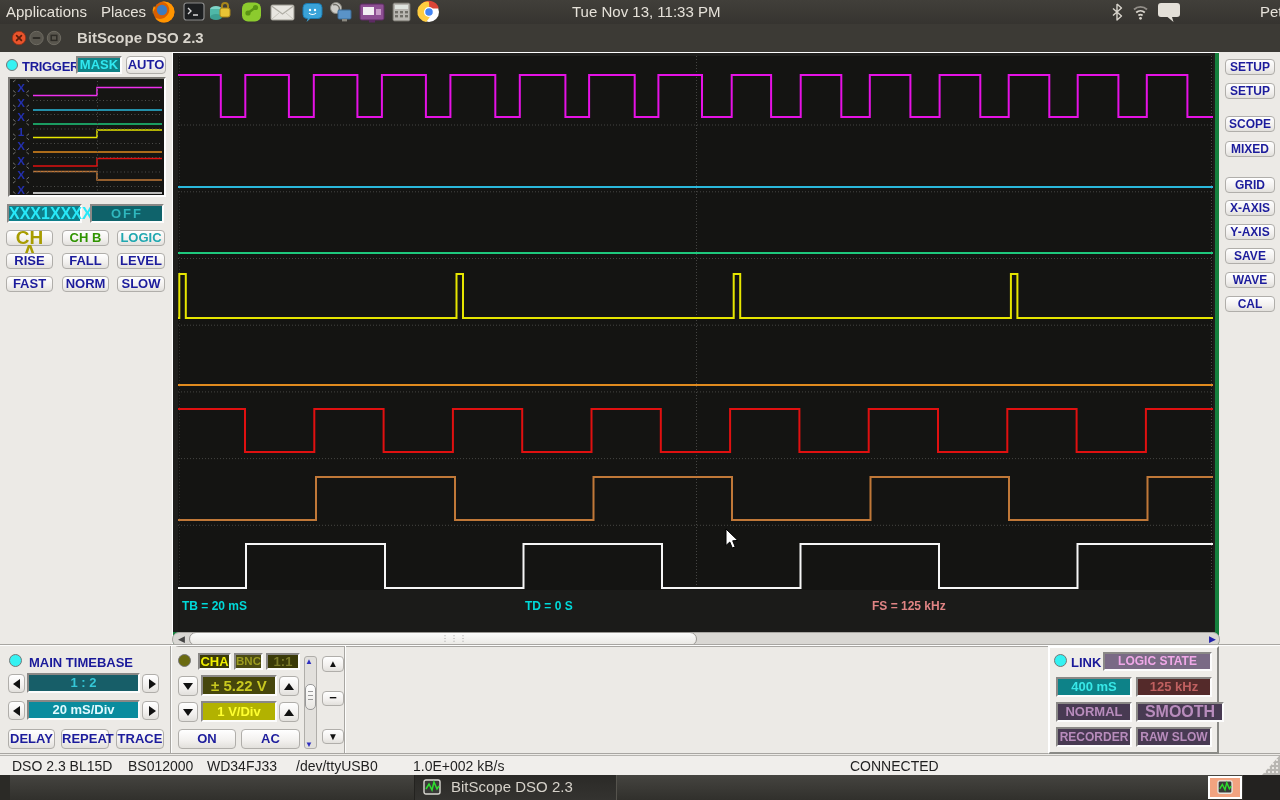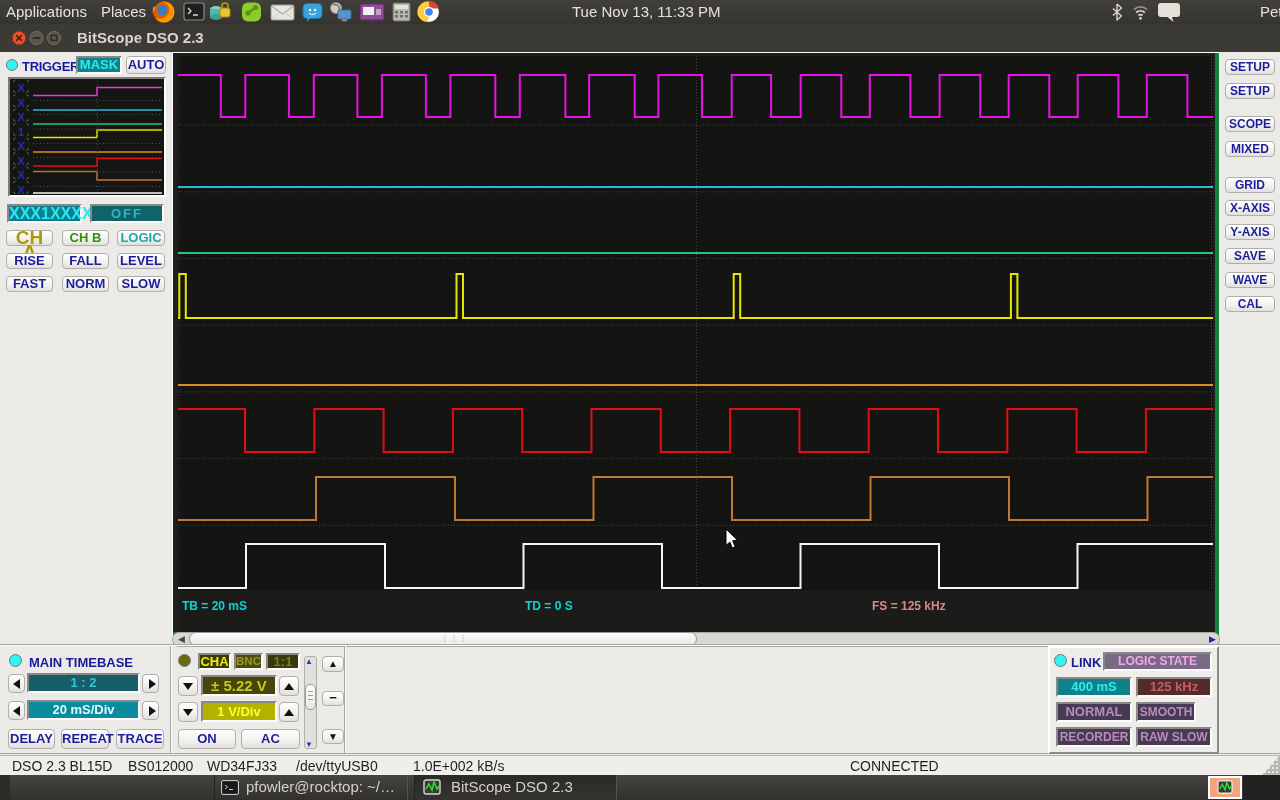--- a/index.html
+++ b/index.html
@@ -269,44 +269,36 @@
  <div class="btn" style="left:322px;top:691px;width:22px;height:15px;font-size:13px;line-height:12px;color:#111">−</div>
  <div class="btn" style="left:322px;top:729px;width:22px;height:15px;font-size:10px;line-height:13px;color:#111">▼</div>
 
  <div class="abs" style="left:1048px;top:646px;width:171px;height:108px;background:#EFEDE9;border-top:2px solid #fff;border-left:2px solid #fff;border-bottom:2px solid #8a8a86;border-right:2px solid #8a8a86"></div>
  <div class="led" style="left:1054px;top:654px;width:13px;height:13px"></div>
  <div class="lbl" style="left:1071px;top:655px;font-size:13px">LINK</div>
  <div class="fld" style="left:1103px;top:652px;width:109px;height:19px;background:#7A6A85;color:#F0A8E8;font-size:12px;line-height:15px">LOGIC STATE</div>
  <div class="fld" style="left:1056px;top:677px;width:76px;height:20px;background:#0D8288;color:#38E8E8;font-size:13px;line-height:16px">400 mS</div>
  <div class="fld" style="left:1136px;top:677px;width:76px;height:20px;background:#542A2A;color:#C06060;font-size:13px;line-height:16px">125 kHz</div>
  <div class="fld" style="left:1056px;top:702px;width:76px;height:20px;background:#483A52;color:#B88CBC;font-size:13px;line-height:16px">NORMAL</div>
- <div class="fld" style="left:1136px;top:702px;width:60px;height:20px;background:#483A52;color:#B88CBC;font-size:12px;line-height:16px">SMOOTH</div>
+ <div class="fld" style="left:1136px;top:702px;width:88px;height:20px;background:#483A52;color:#B88CBC;font-size:16px;line-height:16px">SMOOTH</div>
  <div class="fld" style="left:1056px;top:727px;width:76px;height:20px;background:#483A52;color:#B88CBC;font-size:12px;line-height:16px">RECORDER</div>
  <div class="fld" style="left:1136px;top:727px;width:76px;height:20px;background:#483A52;color:#B88CBC;font-size:12px;line-height:16px">RAW SLOW</div>
 </div>
 
 <div id="statusbar" class="abs">
  <span class="abs" style="left:12px;top:2px">DSO 2.3 BL15D</span>
  <span class="abs" style="left:128px;top:2px">BS012000</span>
  <span class="abs" style="left:207px;top:2px">WD34FJ33</span>
  <span class="abs" style="left:296px;top:2px">/dev/ttyUSB0</span>
  <span class="abs" style="left:413px;top:2px">1.0E+002 kB/s</span>
  <span class="abs" style="left:850px;top:2px">CONNECTED</span>
 </div>
 
 <div id="taskbar" class="abs">
  <div class="abs" style="left:0;top:0;width:10px;height:25px;background:#2b2a26"></div>
- <div class="task" style="left:214px;width:194px">
-      <span style="position:absolute;left:31px;top:3px">pfowler@rocktop: ~/…</span>
-  <svg style="position:absolute;left:6px;top:5px" width="18" height="15" viewBox="0 0 18 15">
-        <rect x="0.5" y="0.5" width="17" height="14" rx="1.5" fill="#2d2d2d" stroke="#c8c6c0"></rect>
-        <rect x="2" y="2" width="14" height="11" fill="#1a1a1a"></rect>
-        <path d="M4 5 l2.5 2 -2.5 2 M8 9.5 h4" stroke="#cfcfcf" stroke-width="1" fill="none"></path>
-      </svg>
-    </div>
  <div class="task" style="left:414px;width:203px;background:linear-gradient(#2b2a27,#343330)">
       <span style="position:absolute;left:36px;top:3px">BitScope DSO 2.3</span>
   <svg style="position:absolute;left:8px;top:4px" width="18" height="17" viewBox="0 0 18 17">
         <path d="M3 1 h12 a2 2 0 0 1 2 2 v10 a2 2 0 0 1-2 2 h-12 a2 2 0 0 1-2-2 v-10 a2 2 0 0 1 2-2 z" fill="#3a3a38" stroke="#d8d6d0" stroke-width="1.4"></path>
         <path d="M3 10 l3-5 3 6 2-8 3 7 2-3" fill="none" stroke="#2ee02e" stroke-width="1.5"></path>
       </svg>
     </div>
  <div class="abs" style="left:1243px;top:0;width:37px;height:25px;background:#232220"></div>
  <div class="abs" style="left:1208px;top:1px;width:34px;height:23px;background:#F2A380;border:2px solid #fff"></div>
  <svg class="abs" style="left:1217px;top:5px" width="16" height="15" viewBox="0 0 18 17">

